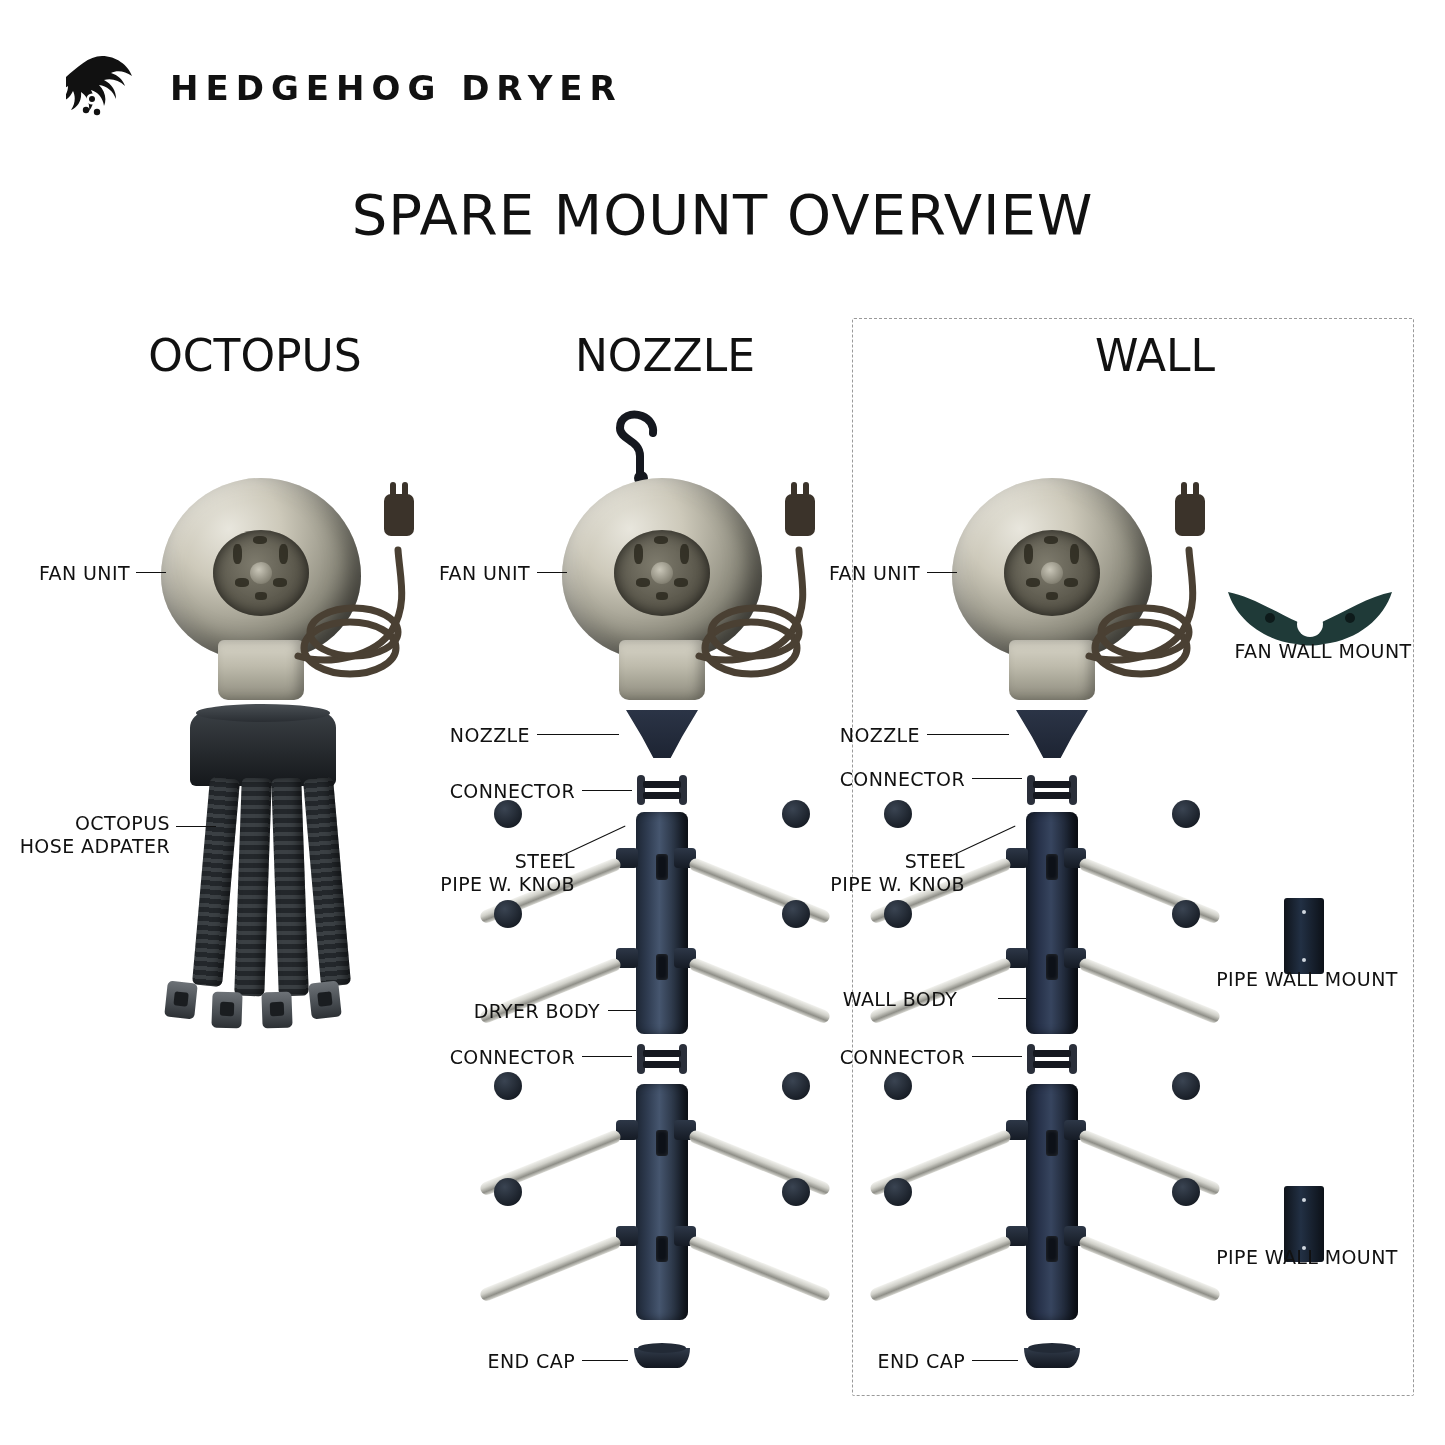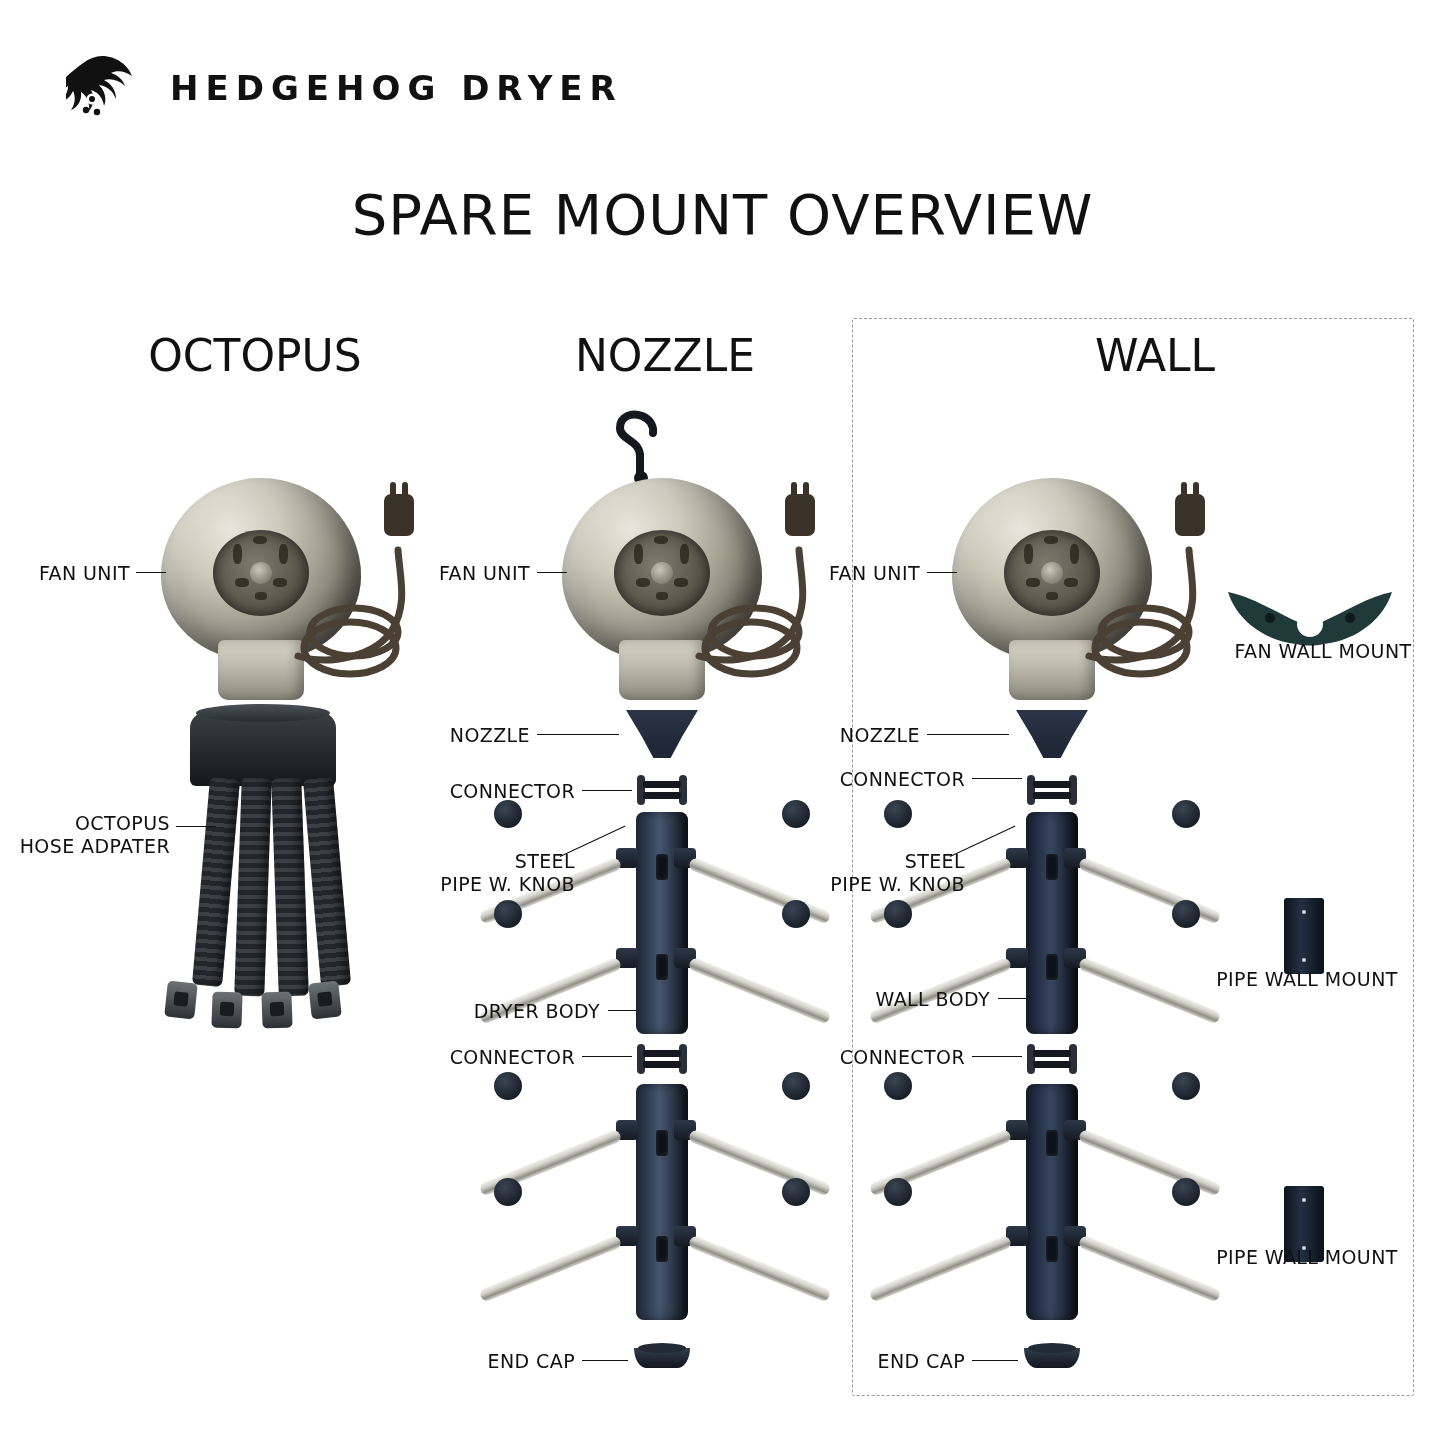--- a/index.html
+++ b/index.html
@@ -538,21 +538,21 @@
   <div class="knob" style="left:884px; top:800px;"></div>
   <div class="knob" style="left:1172px; top:800px;"></div>
   <div class="knob" style="left:884px; top:900px;"></div>
   <div class="knob" style="left:1172px; top:900px;"></div>
 </div>
 
 <div class="label right" style="left:810px; top:850px; width:155px;">STEEL
 PIPE W. KNOB</div>
 <div class="leader diag" style="left:950px; top:856px; width:72px; transform:rotate(-25deg);"></div>
 
-<div class="label right" style="left:810px; top:988px; width:180px;">WALL BODY</div>
+<div class="label right" style="left:810px; top:988px; width:180px;text-align:center;">WALL BODY</div>
 <div class="leader" style="left:998px; top:998px; width:28px;"></div>
 
 <div class="pipe-wall-mount" style="left:1284px; top:898px;">
   <div class="dot" style="top:12px;"></div>
   <div class="dot" style="top:60px;"></div>
 </div>
 <div class="label center" style="left:1212px; top:968px; width:190px;">PIPE WALL MOUNT</div>
 
 <div class="connector" style="left:1027px; top:1044px;">
   <div class="side" style="left:0;"></div>

